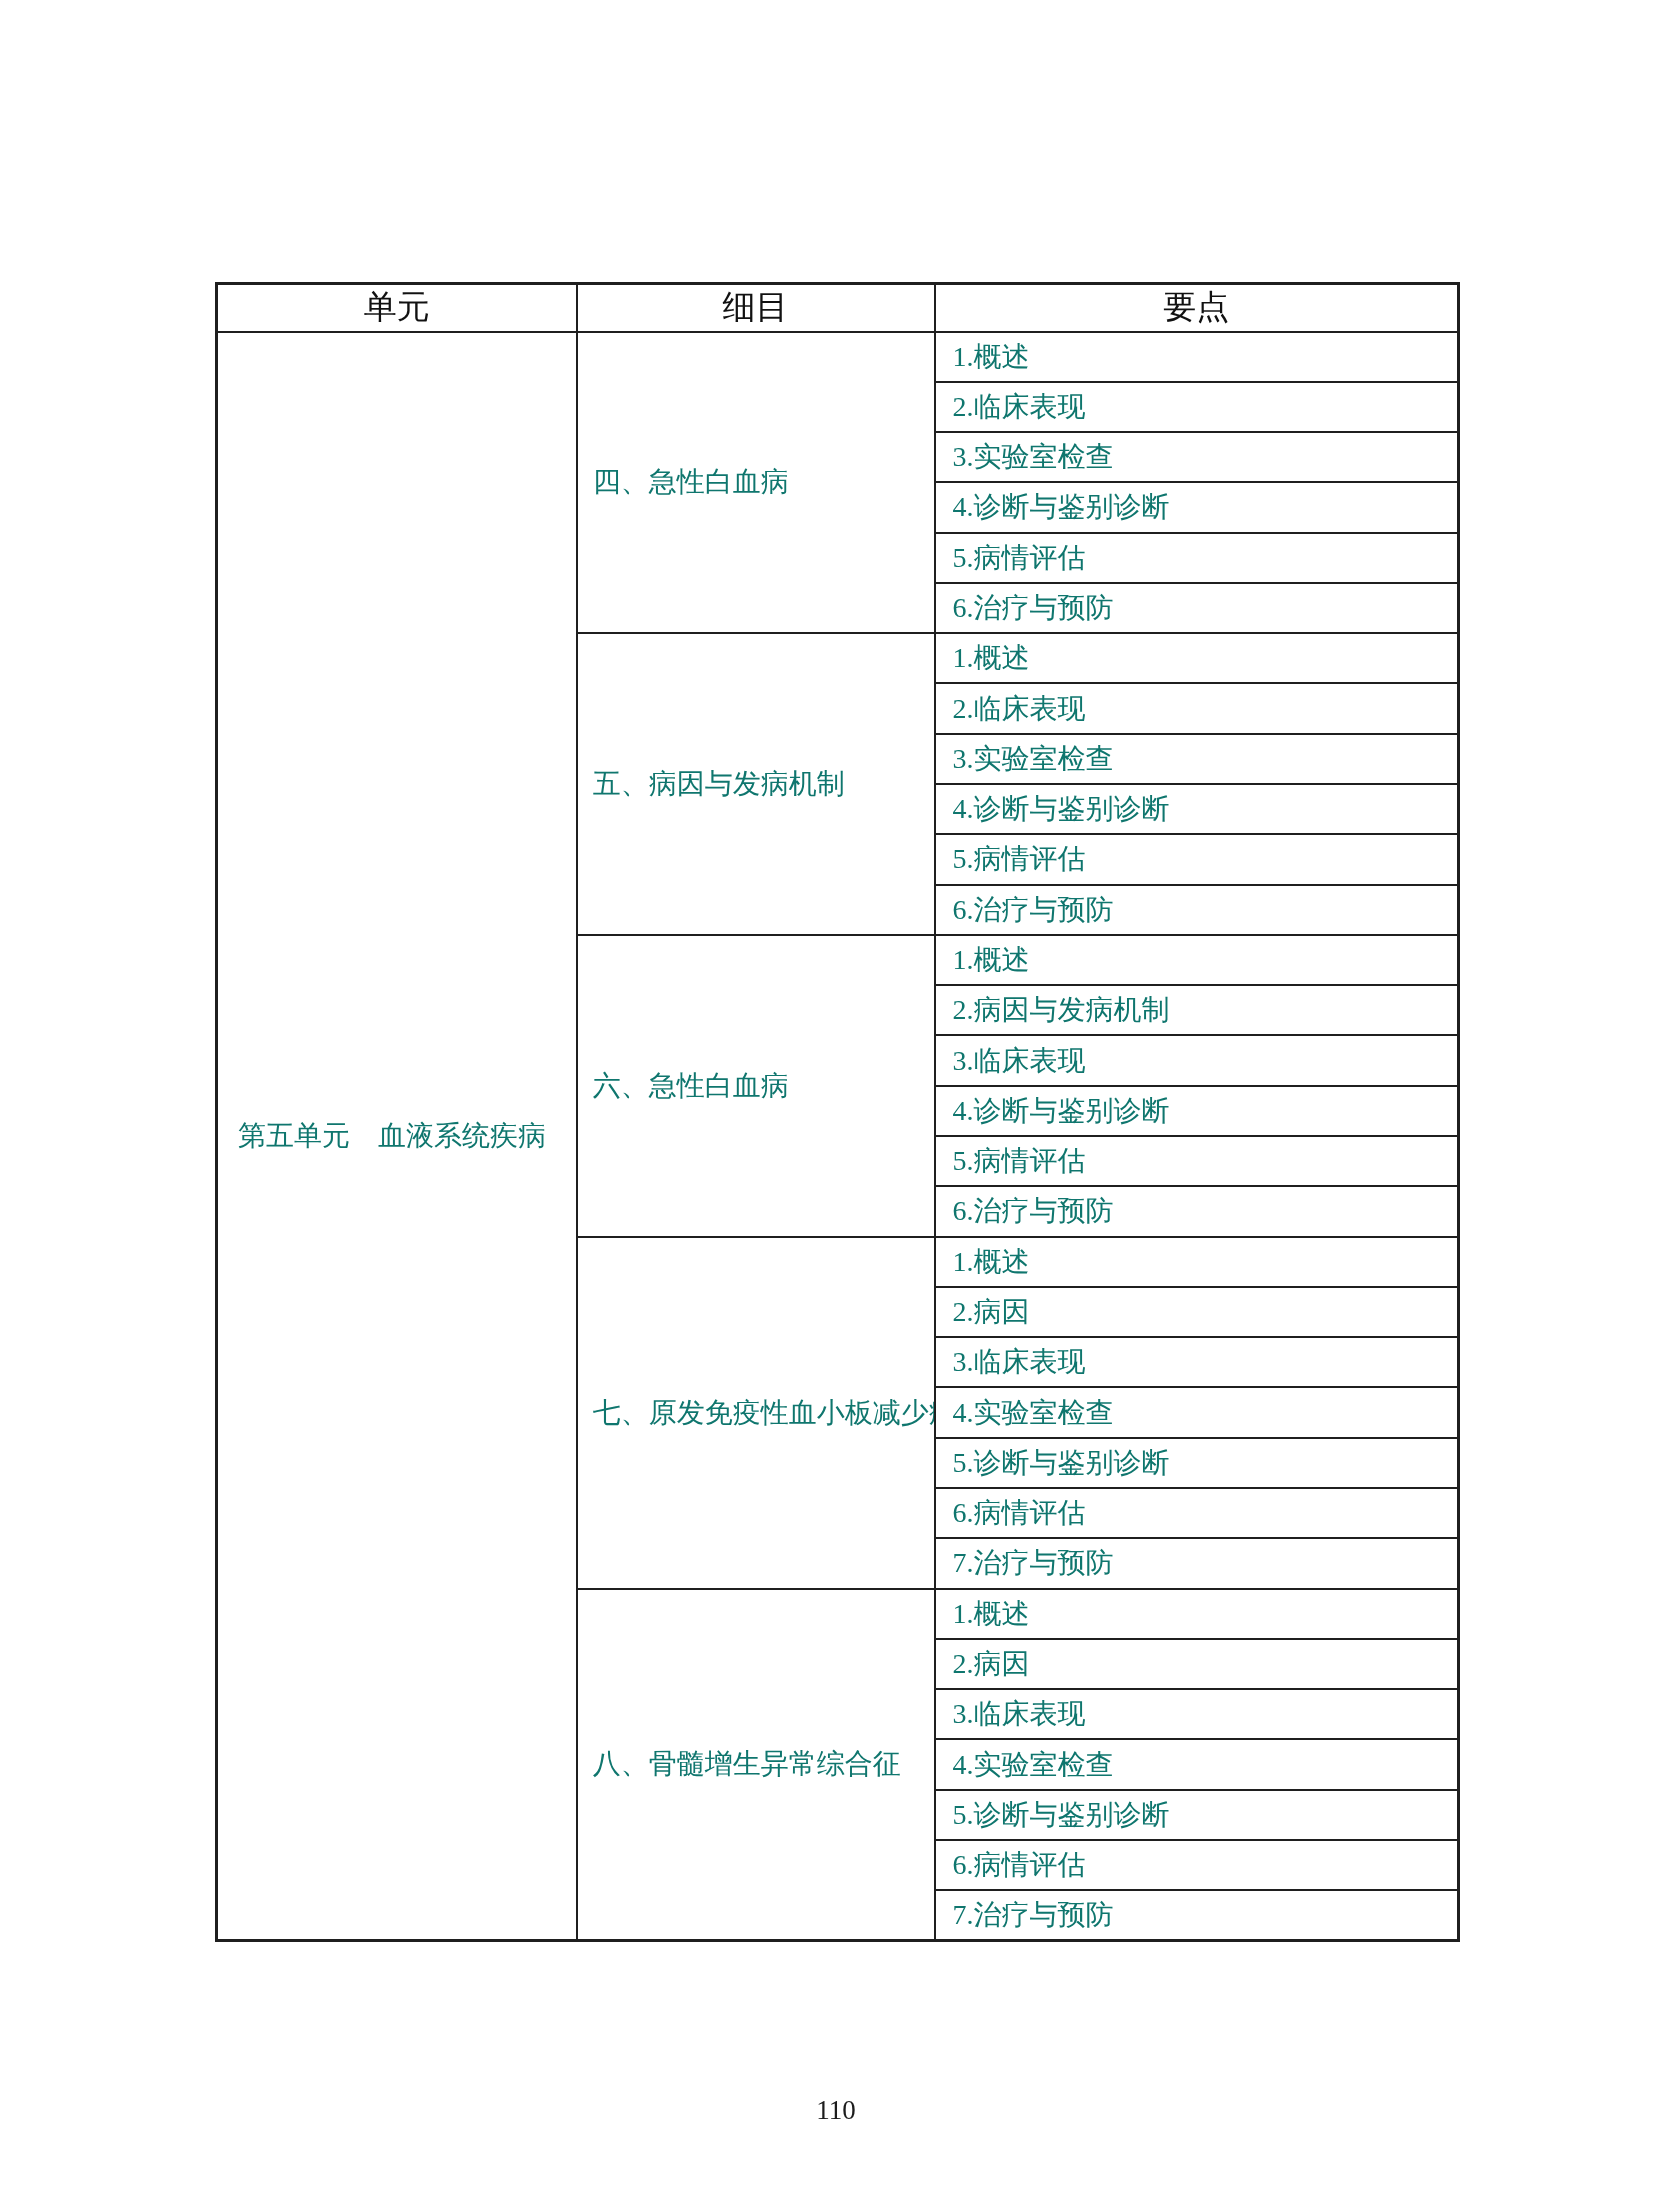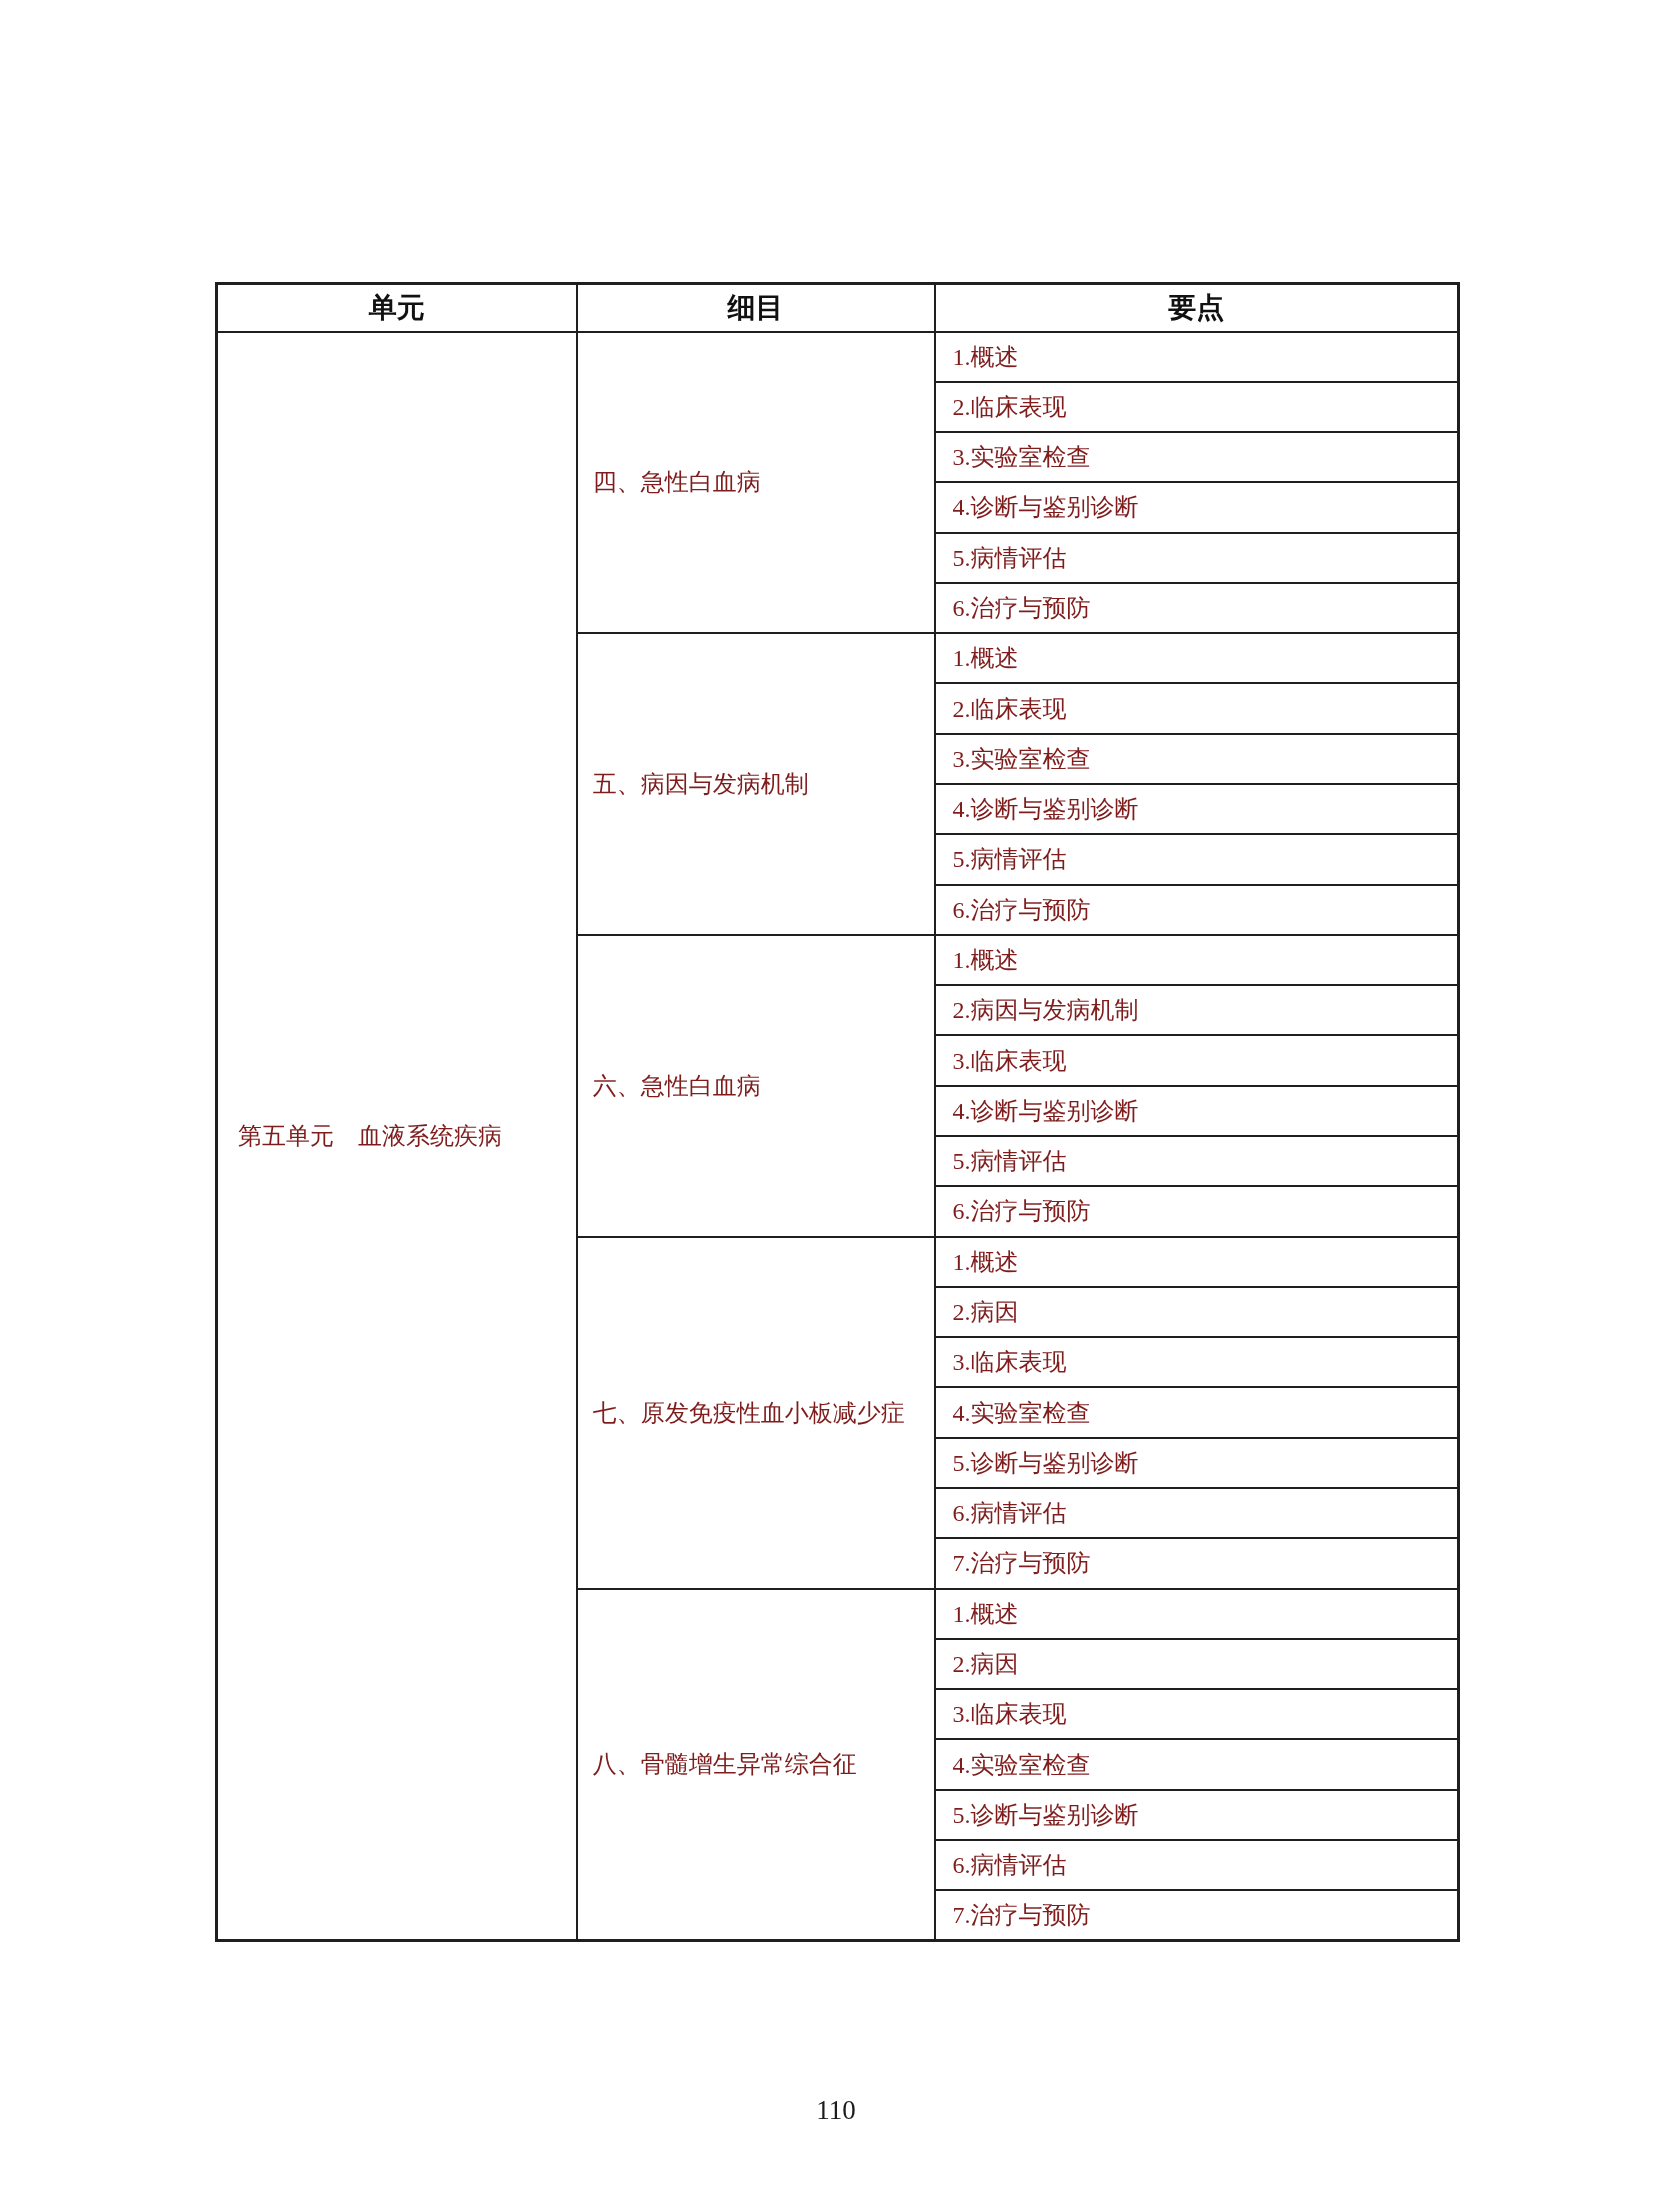--- a/index.html
+++ b/index.html
@@ -23,31 +23,31 @@
     height: 1660px;
     border-collapse: collapse;
     table-layout: fixed;
   }
   table.syllabus, table.syllabus th, table.syllabus td {
     border: 2.9px solid #1f1f1f;
   }
   table.syllabus { border-width: 3.8px; }
   table.syllabus th {
     height: 48px;
-    font-size: 28px;
-    font-weight: bold;
+    font-size: 33px;
+    font-weight: normal;
     text-align: center;
     vertical-align: middle;
     color: #111111;
   }
   table.syllabus td {
-    font-size: 24px;
+    font-size: 28px;
     vertical-align: middle;
     text-align: left;
-    color: #7f1d1d;
+    color: #0f766e;
     white-space: nowrap;
     overflow: hidden;
   }
   td.unit-cell  { padding-left: 20px; }
   td.item-cell  { padding-left: 15.3px; margin-top: 40px; }
   td.point-cell { padding-left: 17px; height: 50px; }
   .page-number {
     position: absolute;
     left: 0;
     right: 0;

